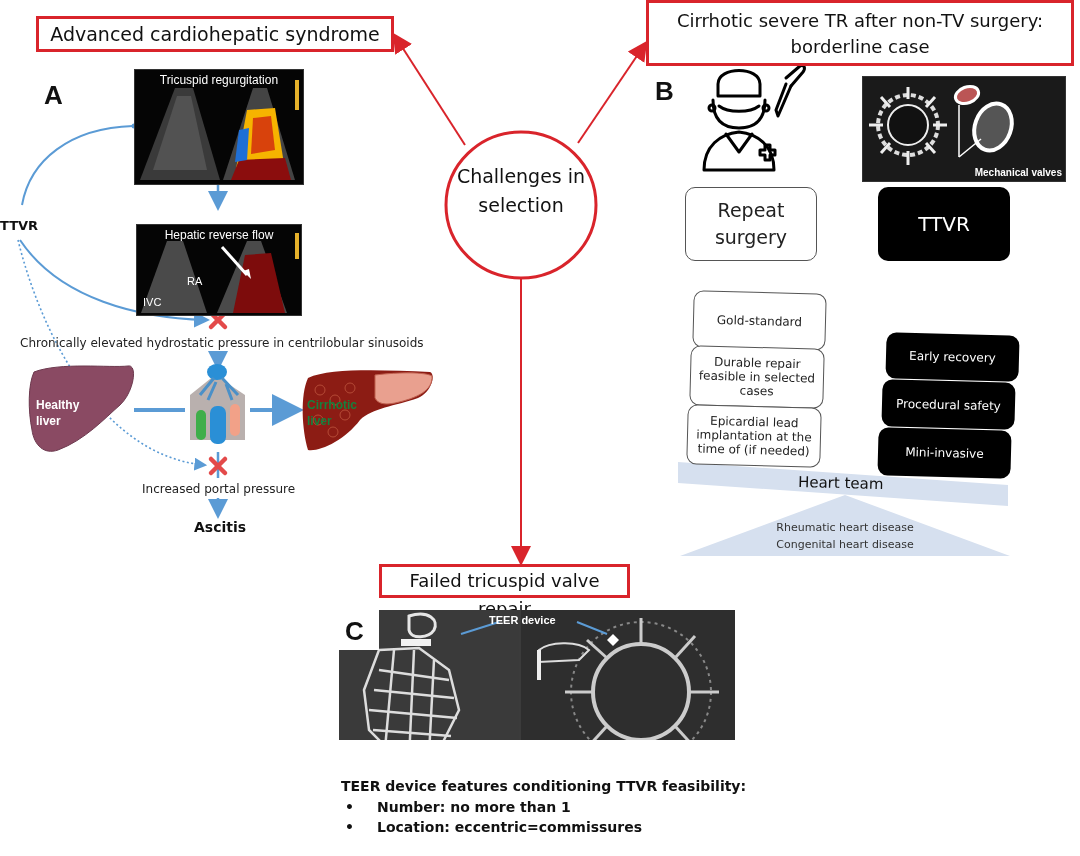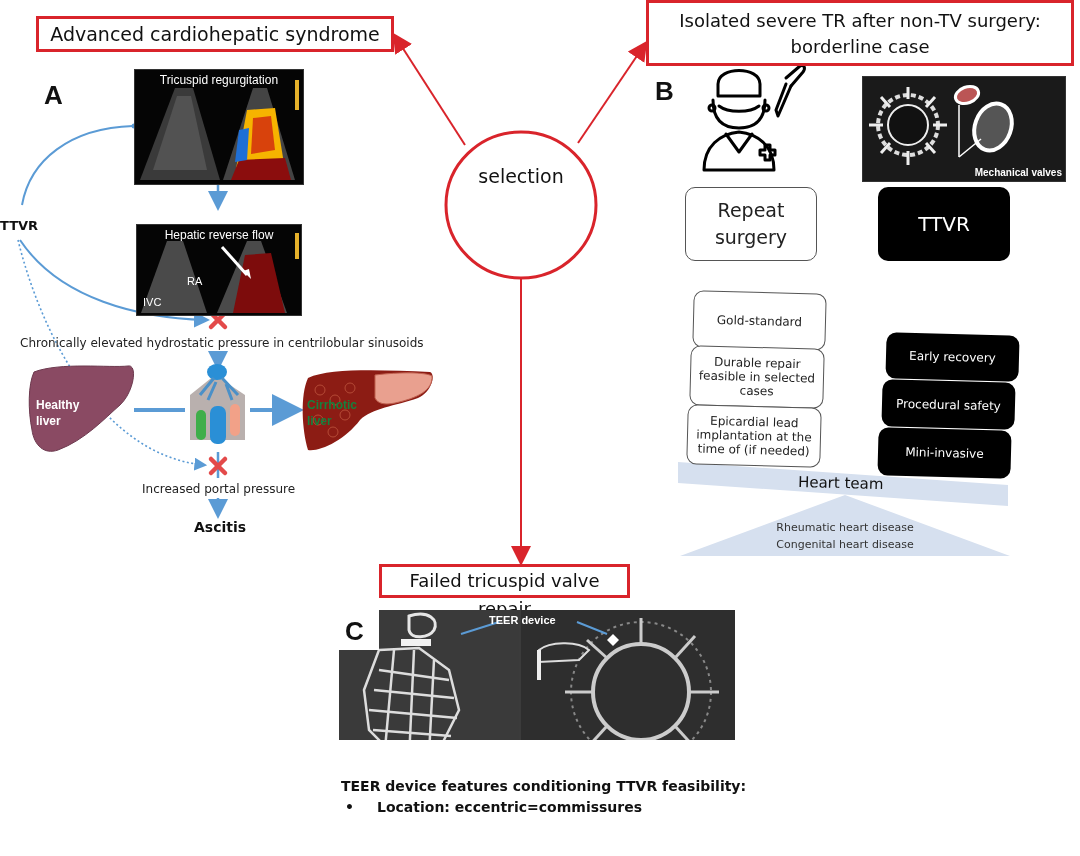--- a/index.html
+++ b/index.html
@@ -135,25 +135,26 @@
 </div>
 <div class="abs" style="left:307px;top:397px;color:#15803d;font-weight:bold;font-size:12px;line-height:16px;">
   <div>Cirrhotic</div>
   <div>liver</div>
 </div>
 
 <div class="caption" style="left:142px;top:482px;">Increased portal pressure</div>
 <div class="abs" style="left:194px;top:519px;font-weight:bold;font-size:14px;font-family:'DejaVu Sans',sans-serif;">Ascitis</div>
 
 <div class="abs" style="left:446px;top:162px;width:150px;text-align:center;font-family:'DejaVu Sans',sans-serif;font-size:19px;line-height:29px;">
+  <div>Challenges in</div>
   <div>selection</div>
 </div>
 
 <div class="redbox" style="left:646px;top:0px;width:428px;height:66px;font-size:18px;line-height:26px;padding-top:5px;">
-  <div>Isolated severe TR after non-TV surgery:</div>
+  <div>Cirrhotic severe TR after non-TV surgery:</div>
   <div>borderline case</div>
 </div>
 <div class="panel-letter" style="left:655px;top:76px;">B</div>
 
 <div class="us" style="left:862px;top:76px;width:166px;height:104px;background:#1a1a1a;padding-left:36px;">
   <svg width="166" height="104" style="position:absolute;left:0;top:0">
     <circle cx="45" cy="48" r="30" fill="none" stroke="#ddd" stroke-width="4" stroke-dasharray="5,3"></circle>
     <circle cx="45" cy="48" r="20" fill="#111" stroke="#eee" stroke-width="2"></circle>
     <g stroke="#eee" stroke-width="3">
       <line x1="45" y1="10" x2="45" y2="22"></line>
@@ -224,14 +225,15 @@
     <line x1="160" y1="12" x2="122" y2="24" stroke="#5b9bd5" stroke-width="2"></line>
     <line x1="238" y1="12" x2="268" y2="24" stroke="#5b9bd5" stroke-width="2"></line>
   </svg>
   <div class="abs" style="left:150px;top:4px;color:#fff;font-weight:bold;font-size:11px;">TEER device</div>
 </div>
 <div class="abs" style="left:339px;top:610px;width:40px;height:40px;background:#fff;"></div>
 <div class="panel-letter" style="left:345px;top:616px;">C</div>
 
 <div class="abs" style="left:341px;top:778px;font-weight:bold;font-size:14px;font-family:'DejaVu Sans',sans-serif;">TEER device features conditioning TTVR feasibility:</div>
 <ul class="bullet-list abs" style="left:341px;top:797px;">
+  <li>Number: no more than 1</li>
   <li>Location: eccentric=commissures</li>
 </ul>
 
 </body></html>

